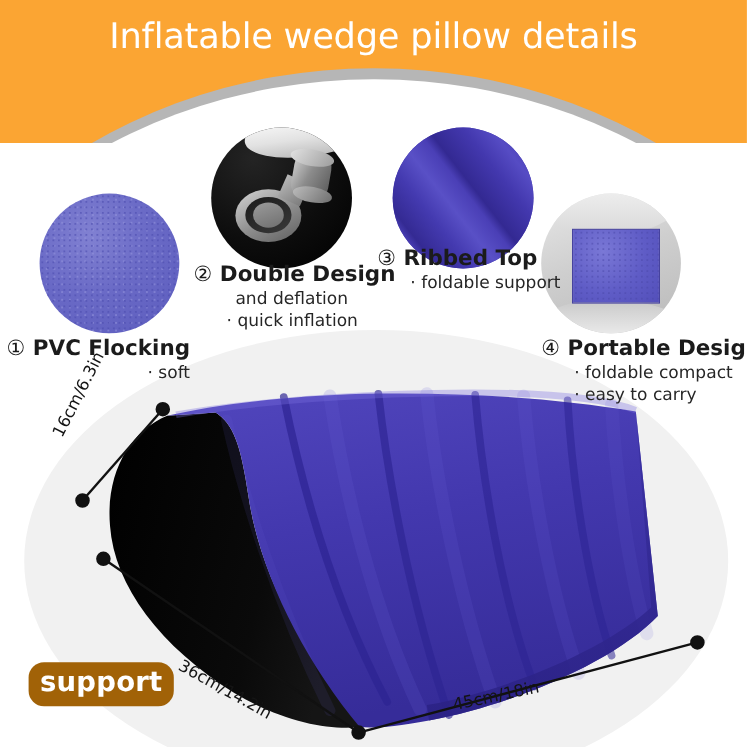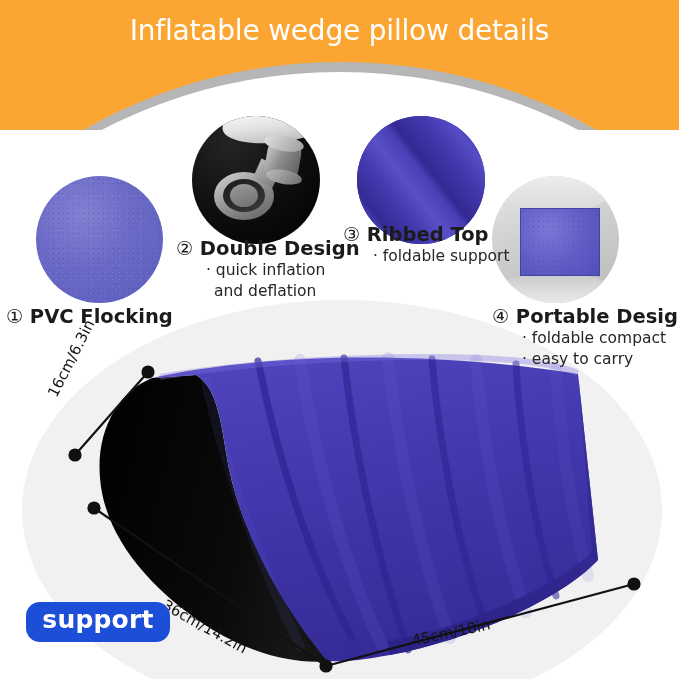--- a/index.html
+++ b/index.html
@@ -46,21 +46,21 @@
     height: 420px;
     background: #ffffff;
     border-radius: 50% 50% 0 0 / 100% 100% 0 0;
   }
   .header-title {
     position: absolute;
     left: 0; top: 14px;
     width: 679px;
     text-align: center;
     color: #ffffff;
-    font-size: 28px;
+    font-size: 32px;
     font-weight: 400;
     letter-spacing: -0.2px;
     white-space: nowrap;
   }
 
   
   .bg-ellipse {
     position: absolute;
     left: 22px;
     top: 300px;
@@ -266,23 +266,23 @@
   .dim-45 {
     left: 410px; top: 632px;
     transform: rotate(-12deg);
     transform-origin: left top;
   }
 
   
   .support-badge {
     position: absolute;
     left: 26px; top: 602px;
-    width: 144px;
+    width: 132px;
     padding: 5px 0 8px 0;
-    background: #1d4ed8;
+    background: #a16207;
     border-radius: 14px;
     text-align: center;
     color: #ffffff;
     font-size: 25px;
     font-weight: 700;
     line-height: 1.06;
     letter-spacing: 0.2px;
   }
 </style>
 </head>
@@ -390,29 +390,30 @@
       <line x1="326" y1="666" x2="634" y2="584"></line>
       <circle cx="634" cy="584" r="5.5"></circle>
     </g>
   </svg>
 
   <div class="feat feat-1">
     <div class="feat-title">
       <span class="feat-num">①</span>
       <span>PVC Flocking</span>
     </div>
+    <div class="feat-bullet bullet-indent-1">· soft</div>
   </div>
 
   <div class="feat feat-2">
     <div class="feat-title">
       <span class="feat-num">②</span>
       <span>Double Design</span>
     </div>
+    <div class="feat-bullet bullet-indent-3">and deflation</div>
     <div class="feat-bullet bullet-indent-2">· quick inflation</div>
-    <div class="feat-bullet bullet-indent-3">and deflation</div>
   </div>
 
   <div class="feat feat-3">
     <div class="feat-title">
       <span class="feat-num">③</span>
       <span>Ribbed Top</span>
     </div>
     <div class="feat-bullet bullet-indent-2">· foldable support</div>
   </div>
 

